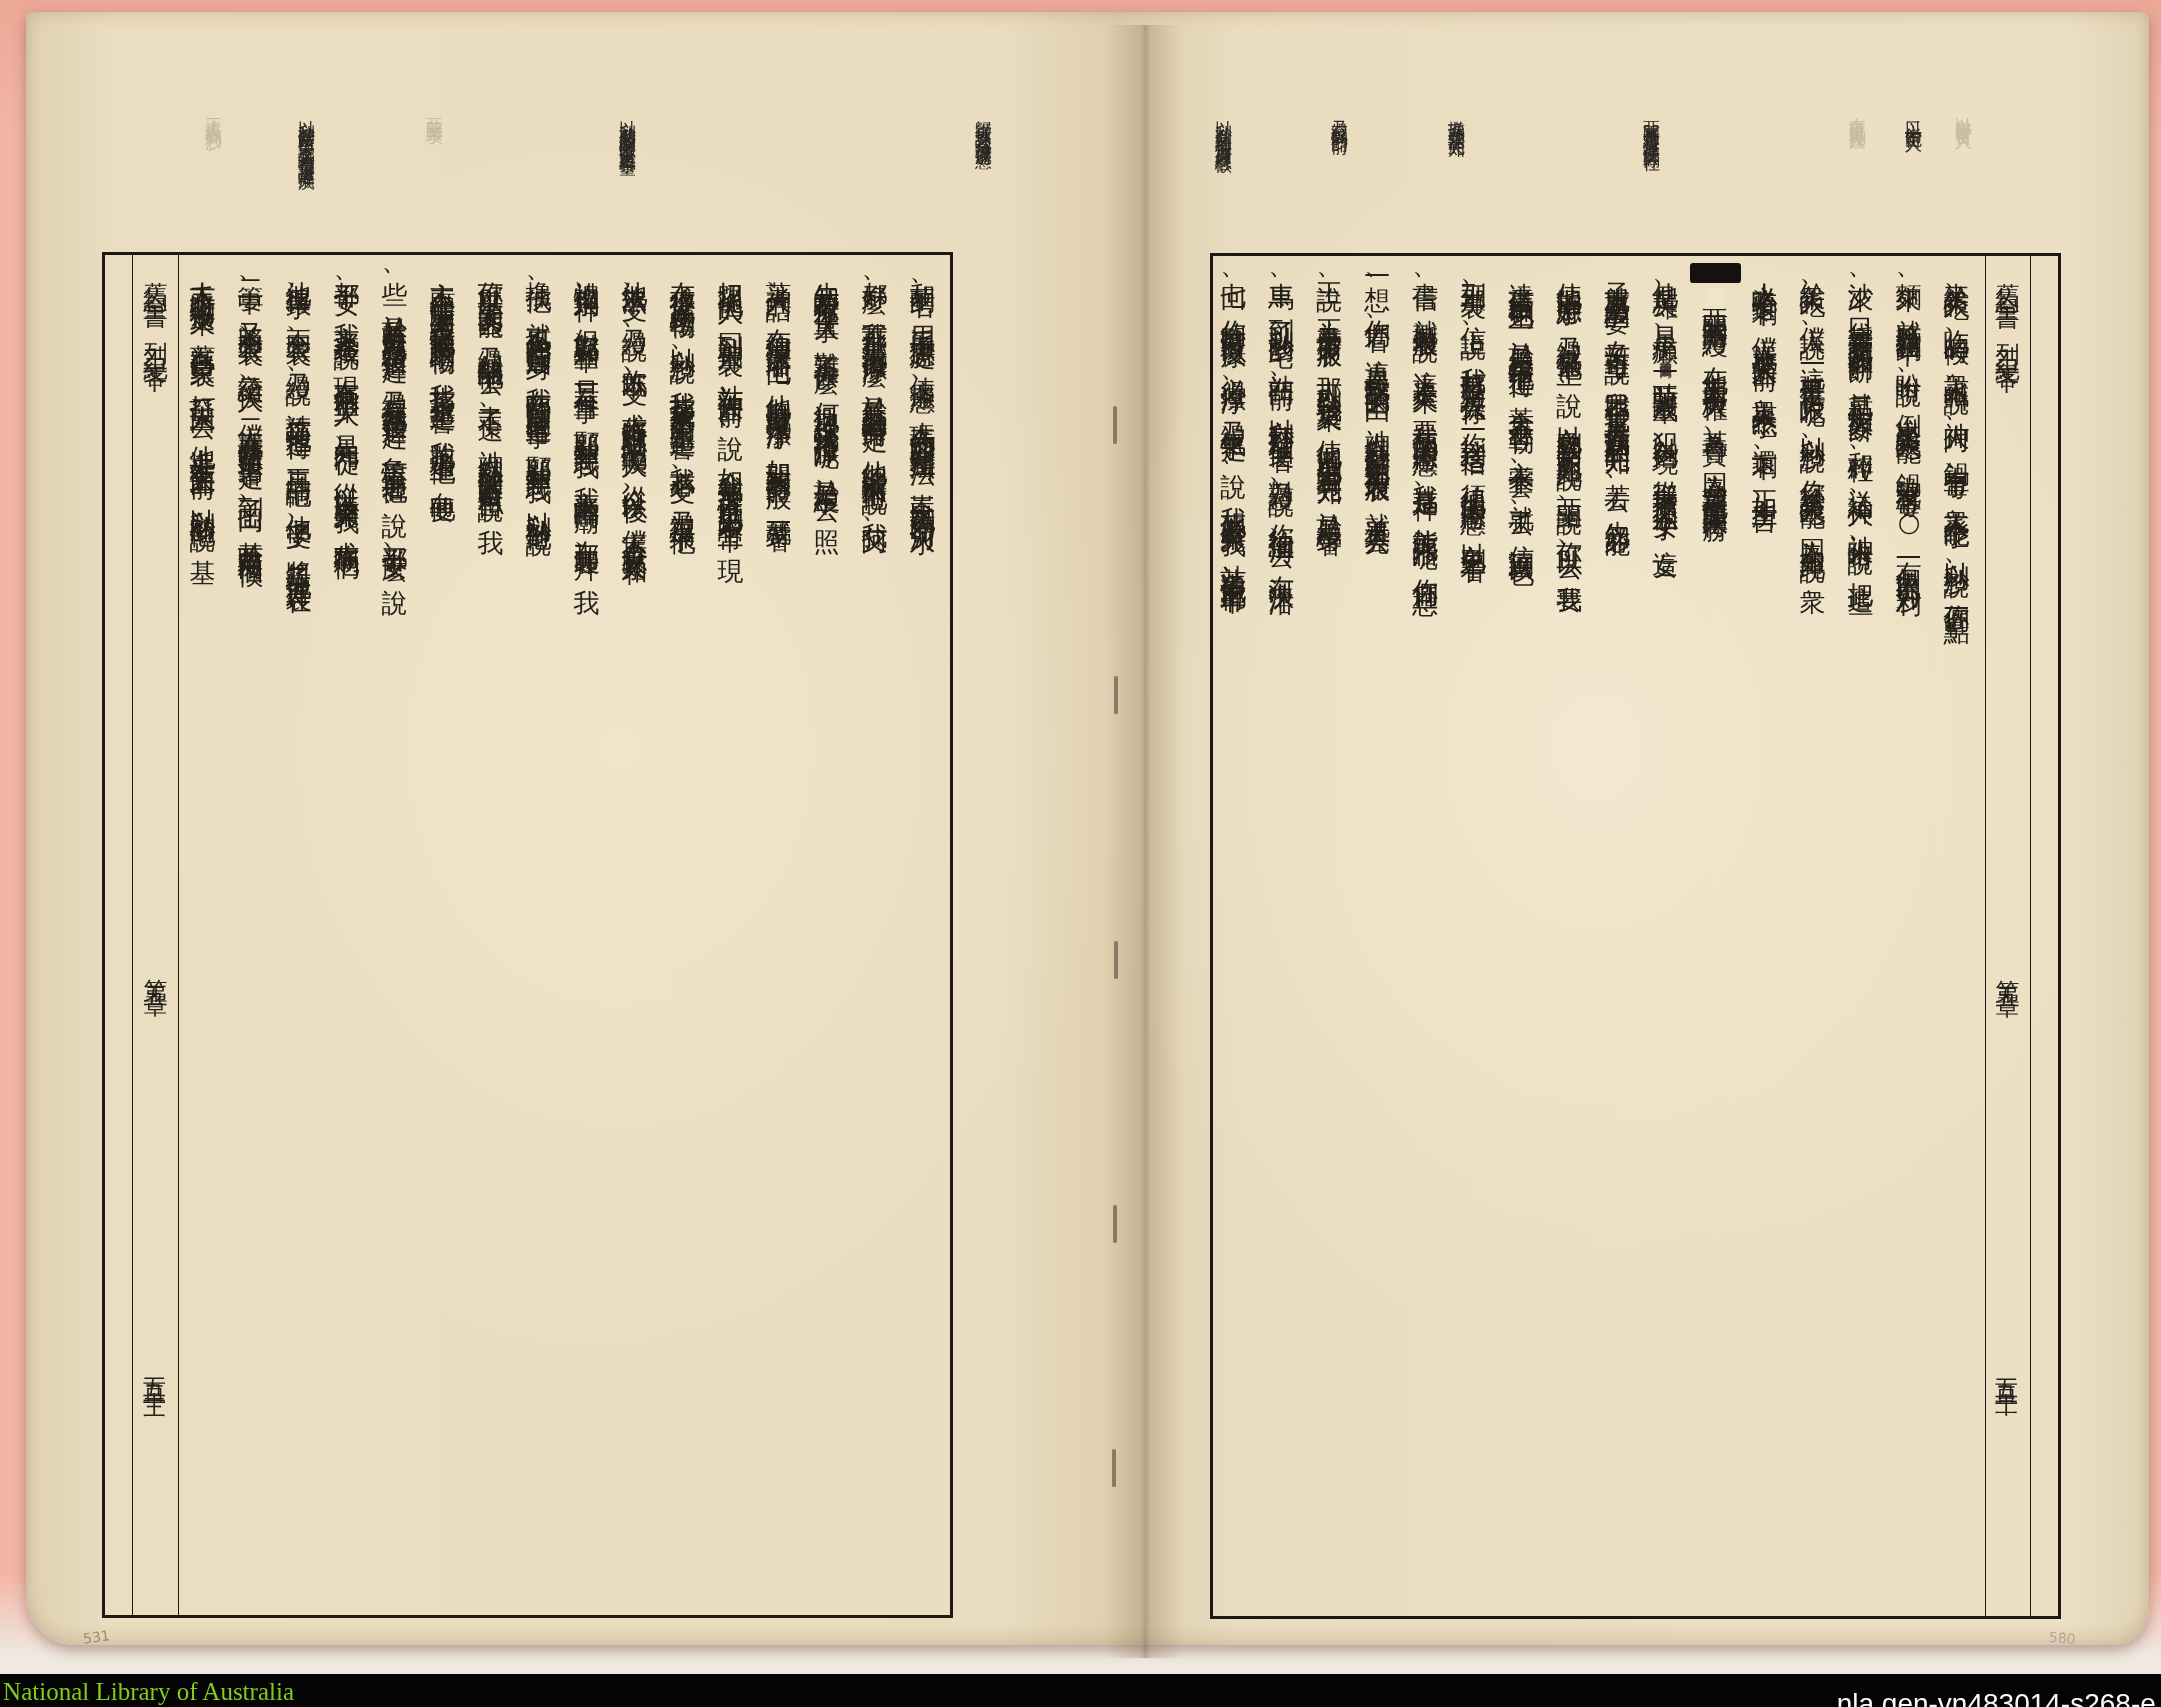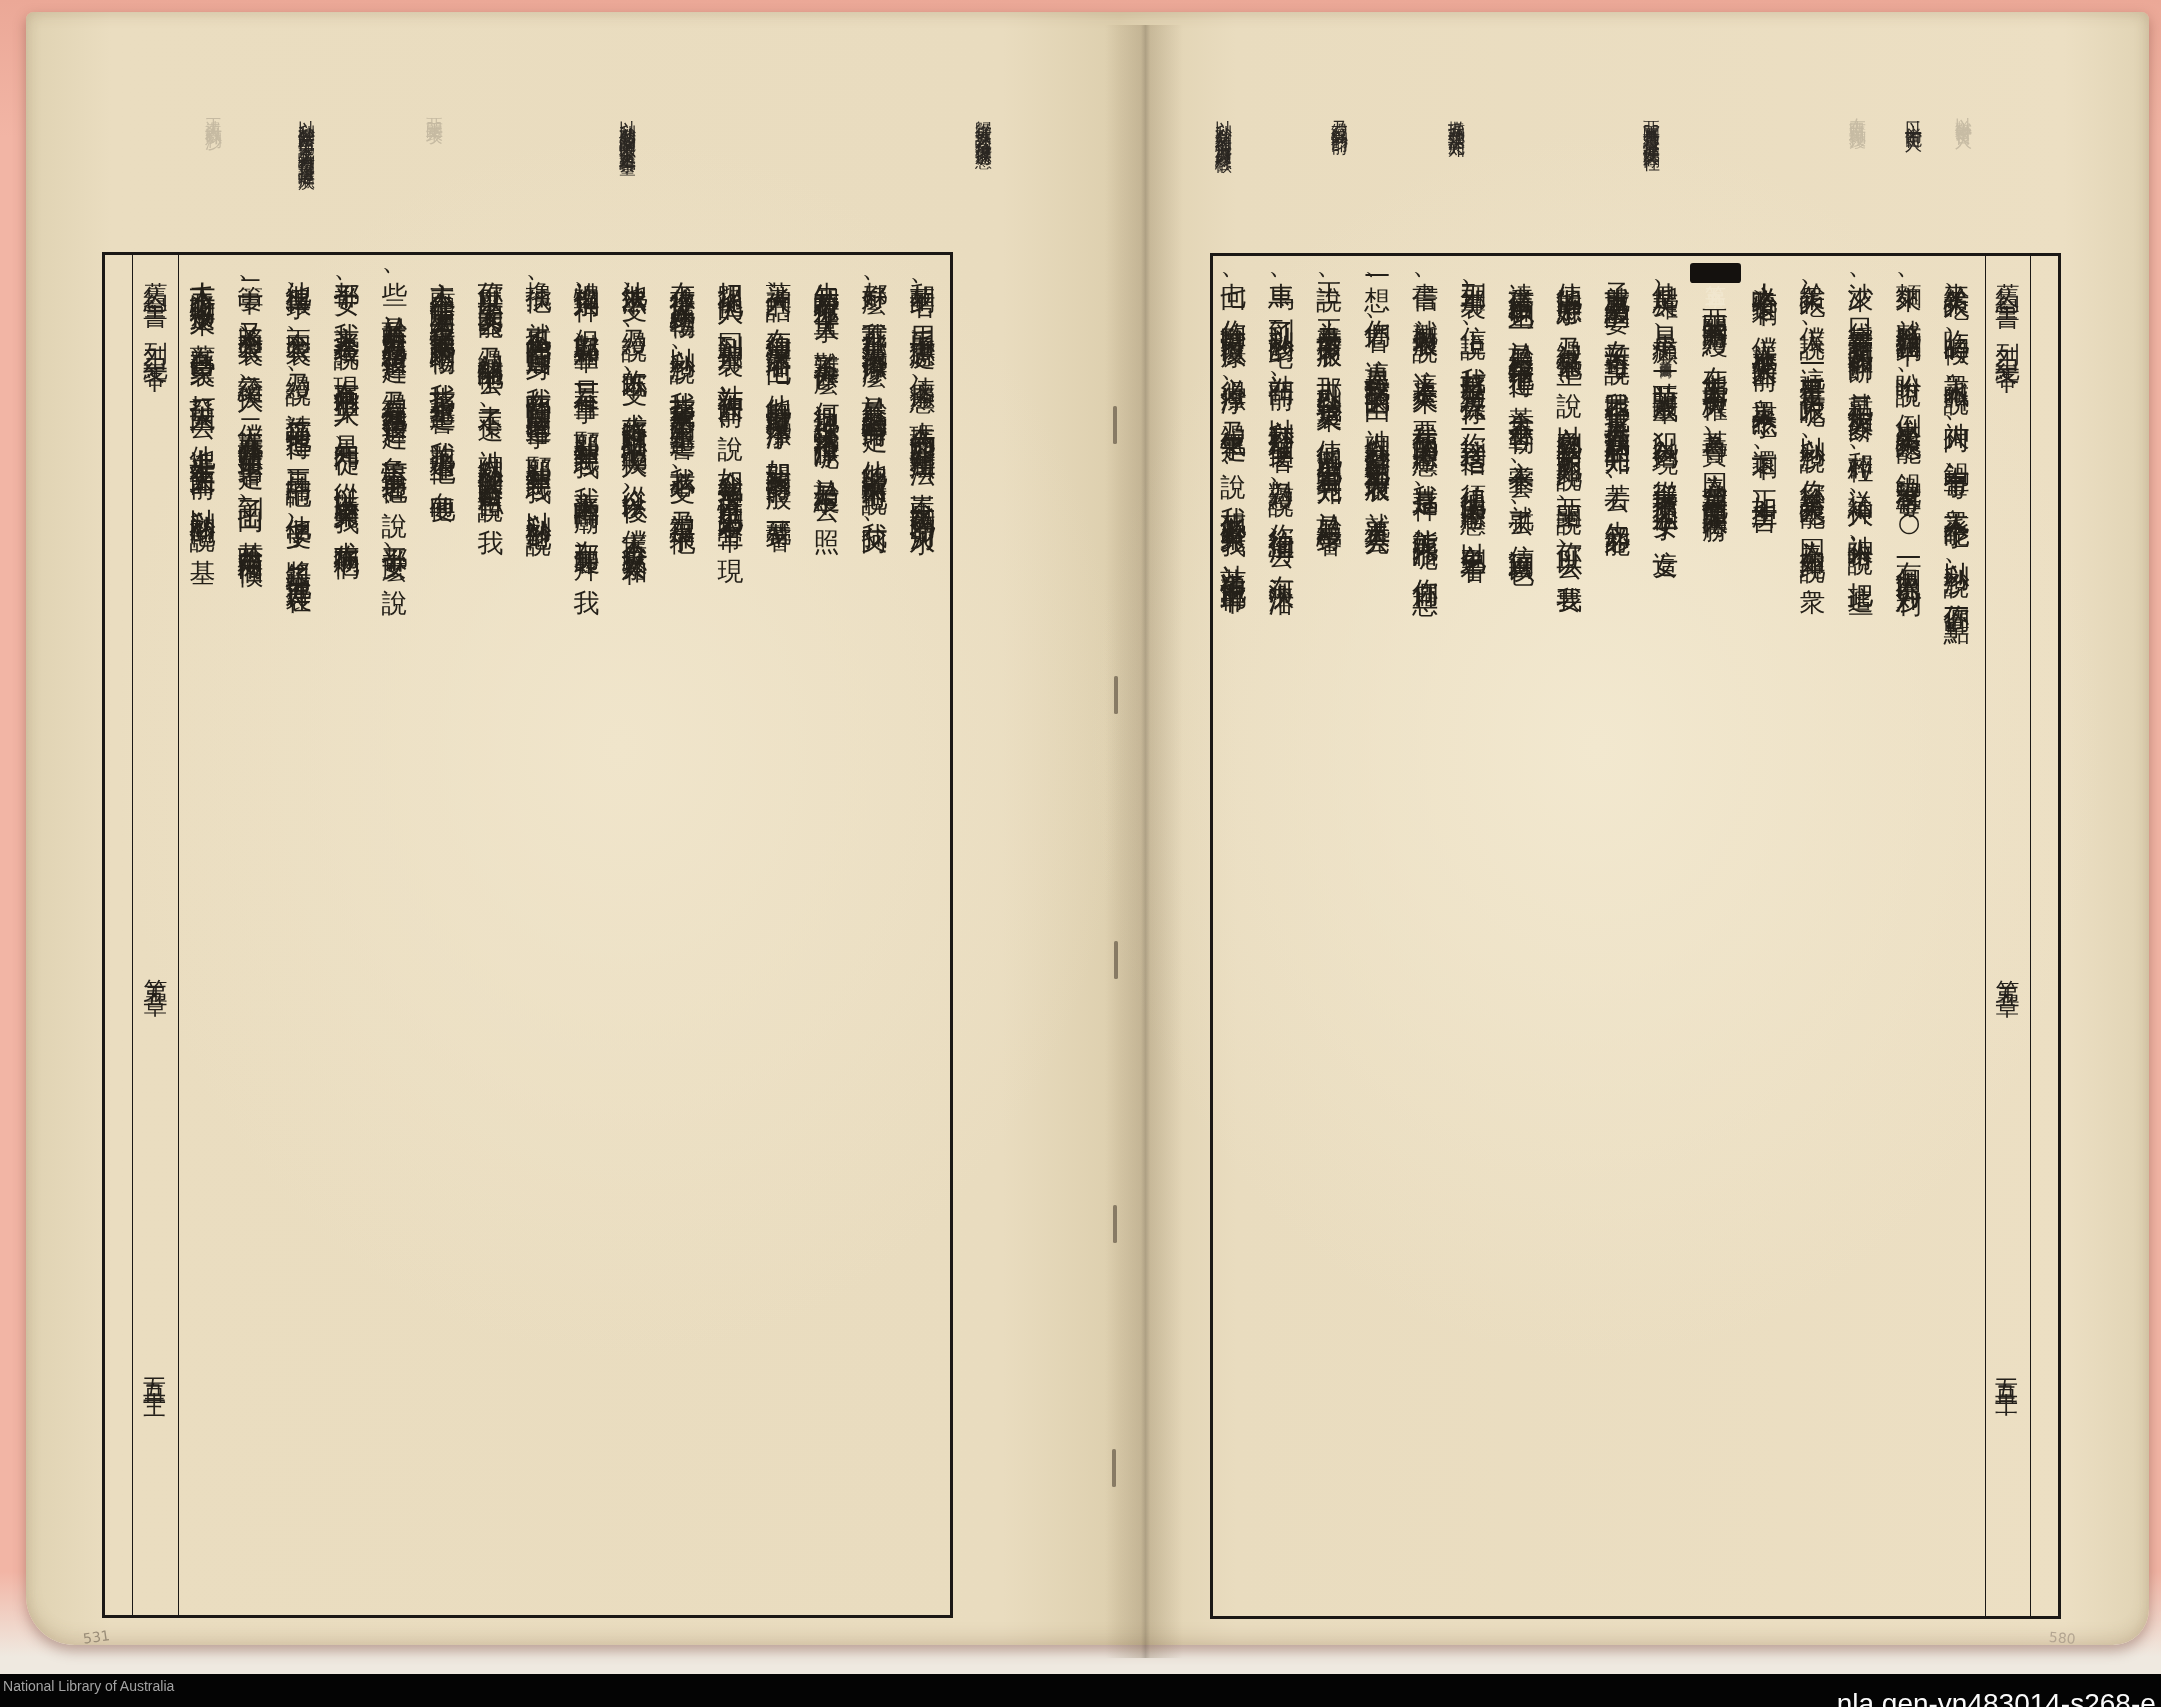--- a/index.html
+++ b/index.html
@@ -45,22 +45,22 @@
 
   .hnote{position:absolute;writing-mode:vertical-rl;text-orientation:upright;
     height:100px;font-size:17px;letter-spacing:2.6px;line-height:21px;color:#2b2722;}
   .hnote.bleed{opacity:.22;filter:blur(0.6px);color:#4a443c;}
 
   .pencil{position:absolute;font-family:"DejaVu Sans","Liberation Sans",sans-serif;
     font-size:14px;color:#998c77;transform:rotate(-8deg);}
   .pencil.rt{color:#b3a591;transform:rotate(5deg);}
 
   .footerbar{position:absolute;left:0;bottom:0;width:2161px;height:33px;background:#040404;}
-  .footerbar .lib{position:absolute;left:3.1px;top:4.1px;color:#a3a3a3;
-    font-family:Liberation Sans, sans-serif;font-size:14px;}
+  .footerbar .lib{position:absolute;left:3.1px;top:4.1px;color:#84cc16;
+    font-family:Liberation Serif, serif;font-size:25px;}
   .footerbar .docid{position:absolute;right:5.2px;top:14px;color:#fafafa;
     font-family:"Liberation Sans","DejaVu Sans",sans-serif;font-size:28px;}
 </style>
 </head>
 <body>
 
 <div class="backdrop"></div>
 
 <div class="paper">
   <div class="gutter"></div>

